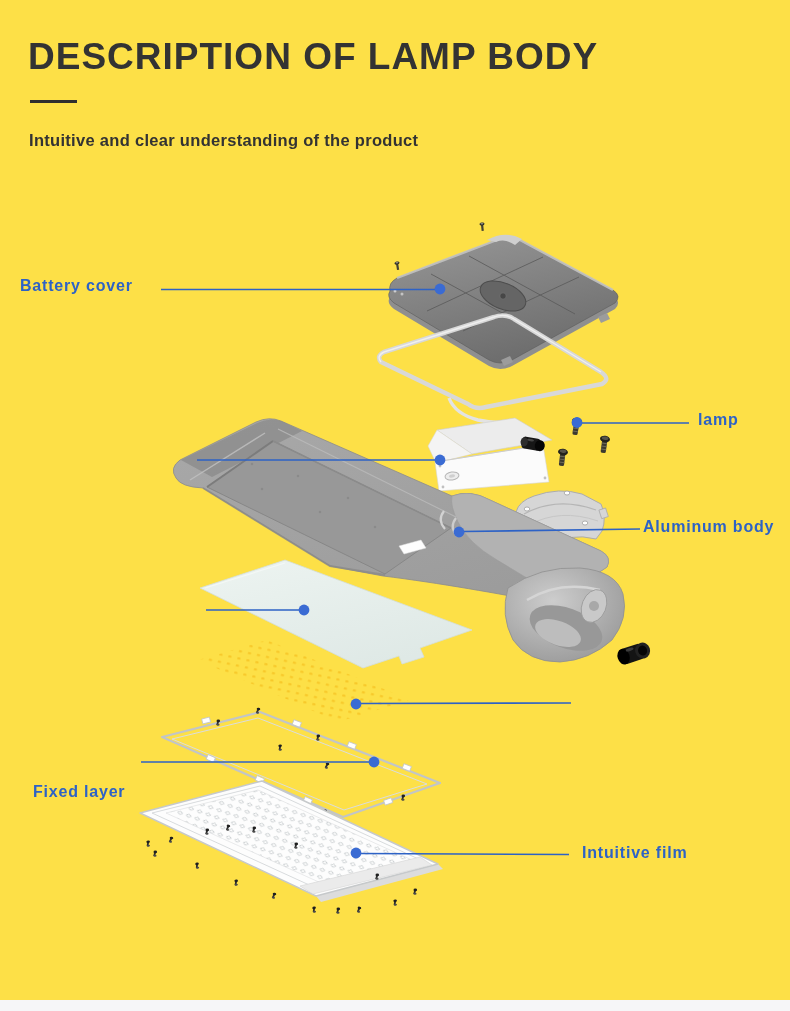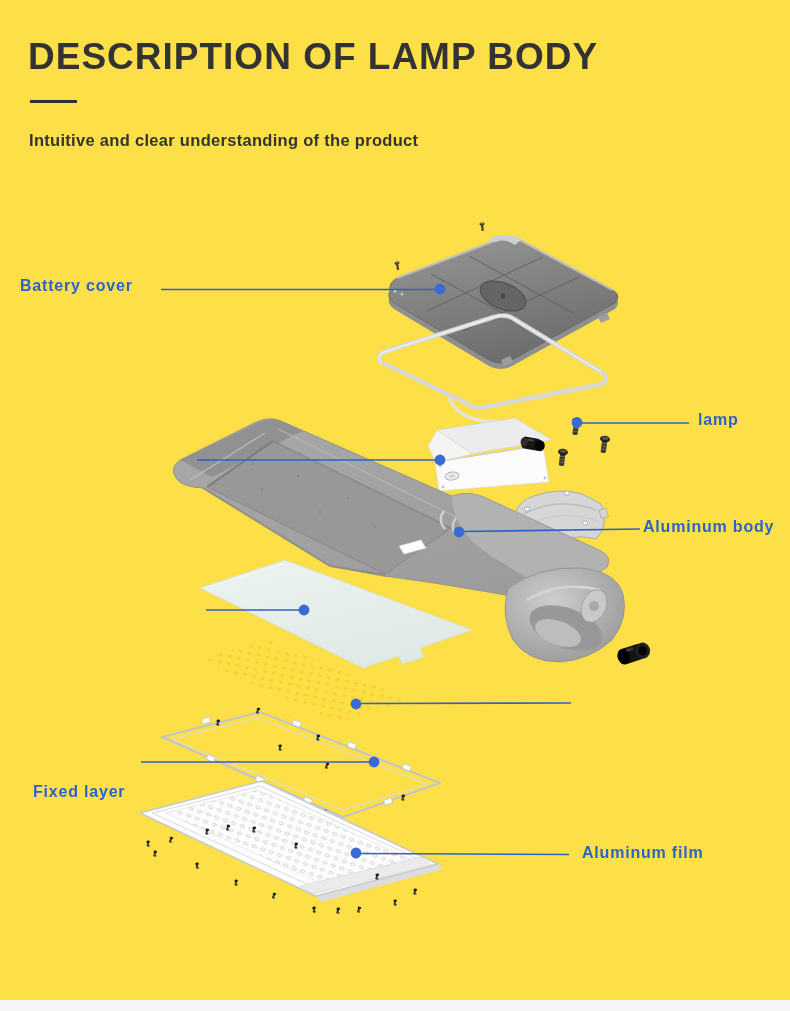--- a/index.html
+++ b/index.html
@@ -294,18 +294,18 @@
     <div class="part-label lbl-screw">
       <span>lamp</span>
     </div>
     <div class="part-label lbl-aluminum-body">
       <span>Aluminum body</span>
     </div>
     <div class="part-label lbl-fixed-layer">
       <span>Fixed layer</span>
     </div>
     <div class="part-label lbl-toughened-film">
-      <span>Aluminum film</span>
+      <span>Intuitive film</span>
     </div>
   </div>
 
   <div class="bottom-band"></div>
 </div>
 
 </body></html>

